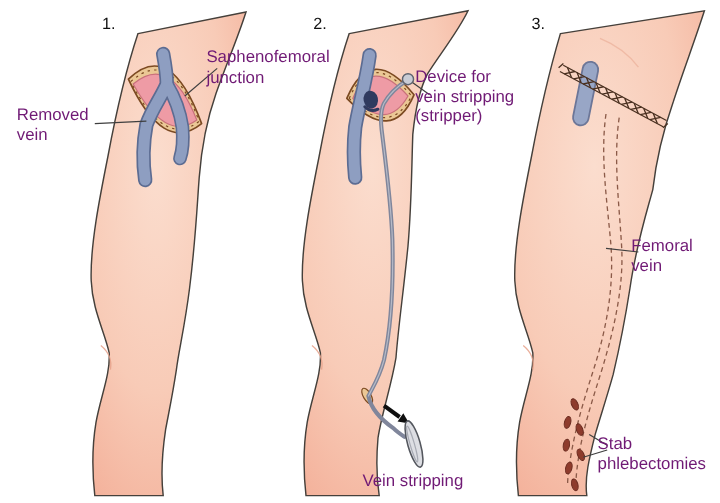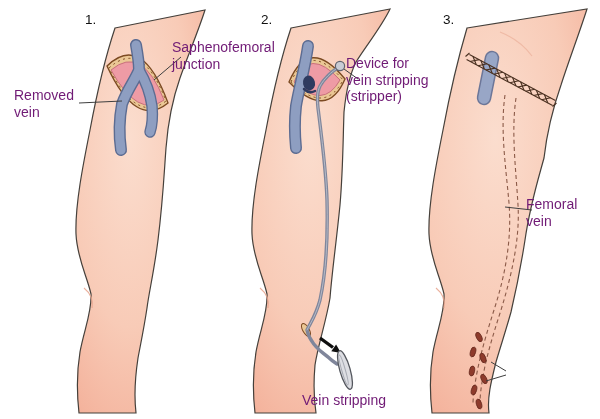--- a/index.html
+++ b/index.html
@@ -167,13 +167,15 @@
 
   <div class="lbl" style="left:346px;top:55px;width:92px;">Device for
 vein stripping
 (stripper)</div>
 
   <div class="lbl" style="left:302px;top:392px;width:110px;">Vein stripping</div>
 
   <div class="lbl" style="left:526px;top:196px;width:64px;">Femoral
 vein</div>
 
+  <div class="lbl" style="left:498px;top:361px;width:97px;">Stab
+phlebectomies</div>
 </div>
 
 </body></html>

